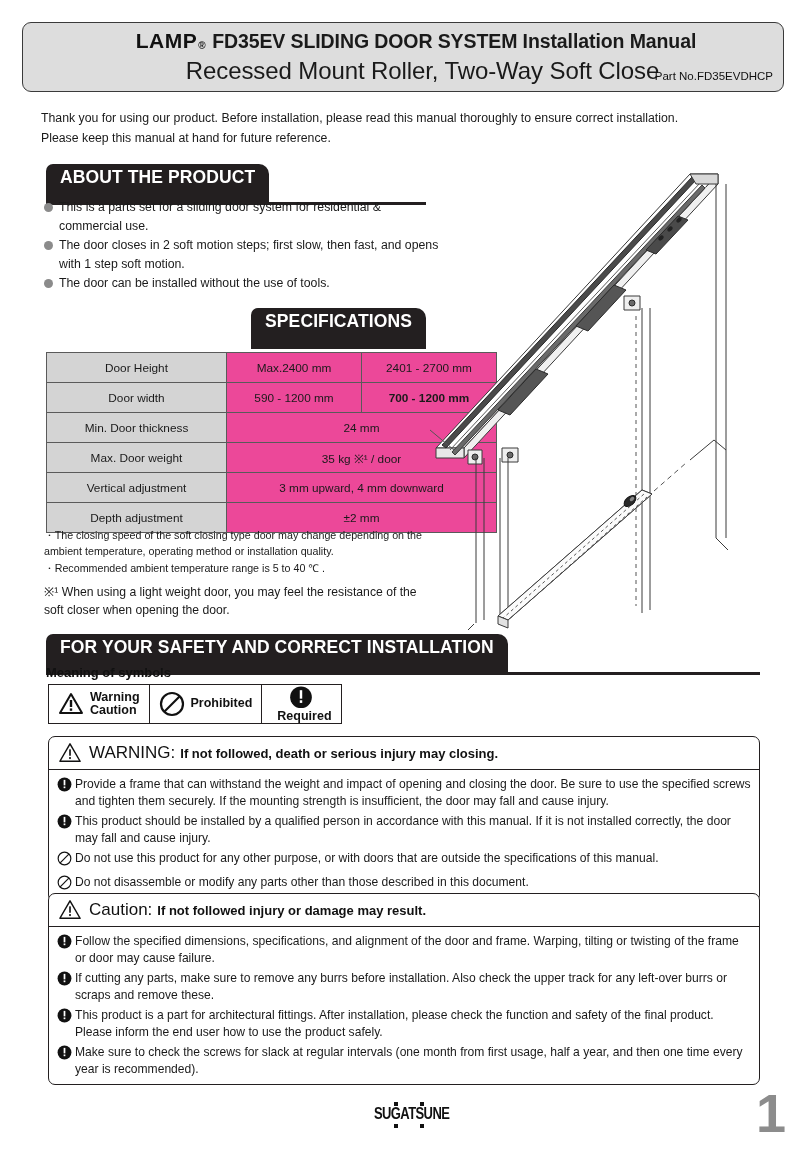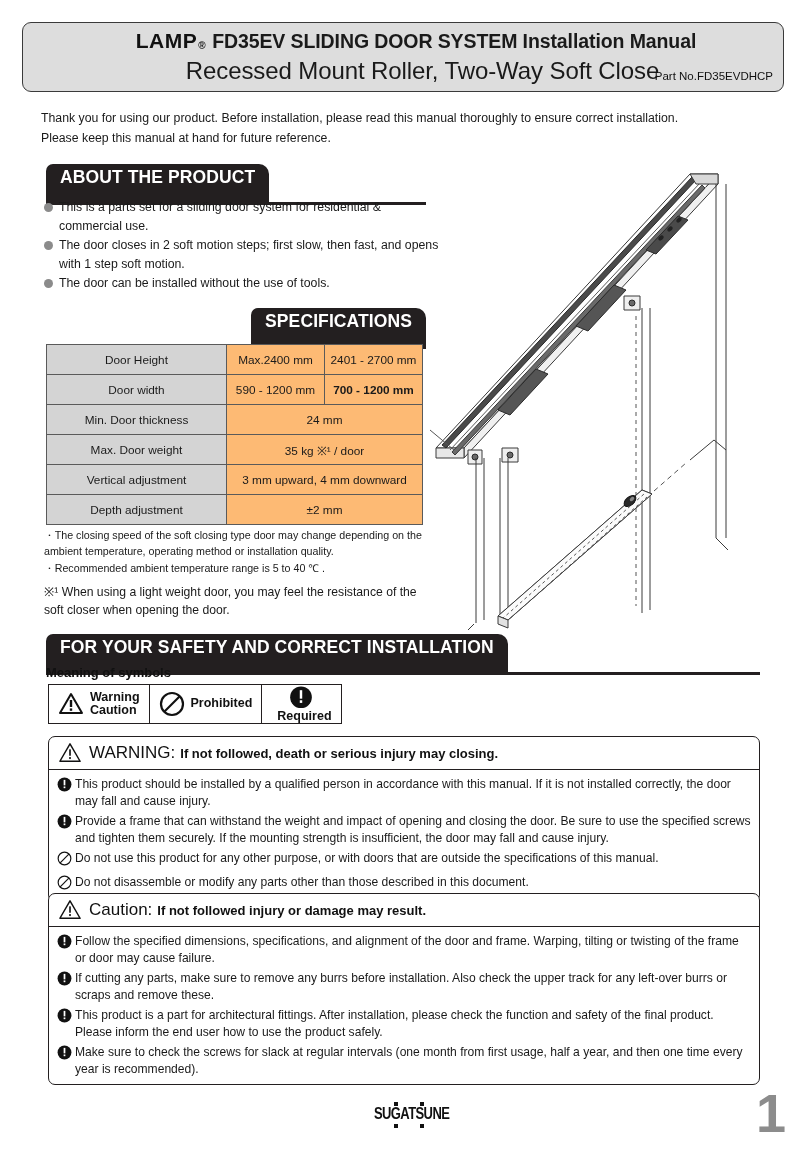--- a/index.html
+++ b/index.html
@@ -137,41 +137,41 @@
   .bullet-text {
     font-size: 12.3px;
     line-height: 18.5px;
     color: #1a1a1a;
   }
 
   
   .spec-table {
     position: absolute;
     left: 46px;
-    top: 344px;
-    width: 377px;
+    top: 352px;
+    width: 451px;
     border-collapse: collapse;
     table-layout: fixed;
     border-radius: 6px;
   }
   .spec-table td {
     border: 1px solid #5a5a5a;
     height: 30px;
     font-size: 11.8px;
     text-align: center;
     color: #1a1a1a;
     padding: 0 4px;
     box-sizing: border-box;
   }
   .spec-label {
     background: #d4d4d4;
     width: 180px;
   }
   .spec-val {
-    background: #fdba74;
+    background: #ec4899;
   }
   .spec-val.bold {
     font-weight: bold;
   }
 
   
   .notes {
     position: absolute;
     left: 44px;
     top: 528px;
@@ -517,31 +517,31 @@
   </div>
   <div class="alert-body">
     <div class="alert-item">
       <span class="alert-icon">
         <svg width="15" height="15" viewBox="0 0 26 26">
             <circle cx="13" cy="13" r="12" fill="#111"></circle>
             <rect x="11.5" y="5" width="3" height="9.5" fill="#fff"></rect>
             <rect x="11.5" y="16.4" width="3" height="3" fill="#fff"></rect>
           </svg>
       </span>
-      <span class="alert-text">This product should be installed by a qualified person in accordance with this manual. If it is not installed correctly, the door may fall and cause injury.</span>
+      <span class="alert-text">Provide a frame that can withstand the weight and impact of opening and closing the door. Be sure to use the specified screws and tighten them securely. If the mounting strength is insufficient, the door may fall and cause injury.</span>
     </div>
     <div class="alert-item">
       <span class="alert-icon">
         <svg width="15" height="15" viewBox="0 0 26 26">
             <circle cx="13" cy="13" r="12" fill="#111"></circle>
             <rect x="11.5" y="5" width="3" height="9.5" fill="#fff"></rect>
             <rect x="11.5" y="16.4" width="3" height="3" fill="#fff"></rect>
           </svg>
       </span>
-      <span class="alert-text">Provide a frame that can withstand the weight and impact of opening and closing the door. Be sure to use the specified screws and tighten them securely. If the mounting strength is insufficient, the door may fall and cause injury.</span>
+      <span class="alert-text">This product should be installed by a qualified person in accordance with this manual. If it is not installed correctly, the door may fall and cause injury.</span>
     </div>
     <div class="alert-item">
       <span class="alert-icon">
         <svg width="15" height="15" viewBox="0 0 26 26">
             <circle cx="13" cy="13" r="11" fill="none" stroke="#111" stroke-width="2"></circle>
             <line x1="5.5" y1="20.5" x2="20.5" y2="5.5" stroke="#111" stroke-width="2"></line>
           </svg>
       </span>
       <span class="alert-text">Do not use this product for any other purpose, or with doors that are outside the specifications of this manual.</span>
     </div>

